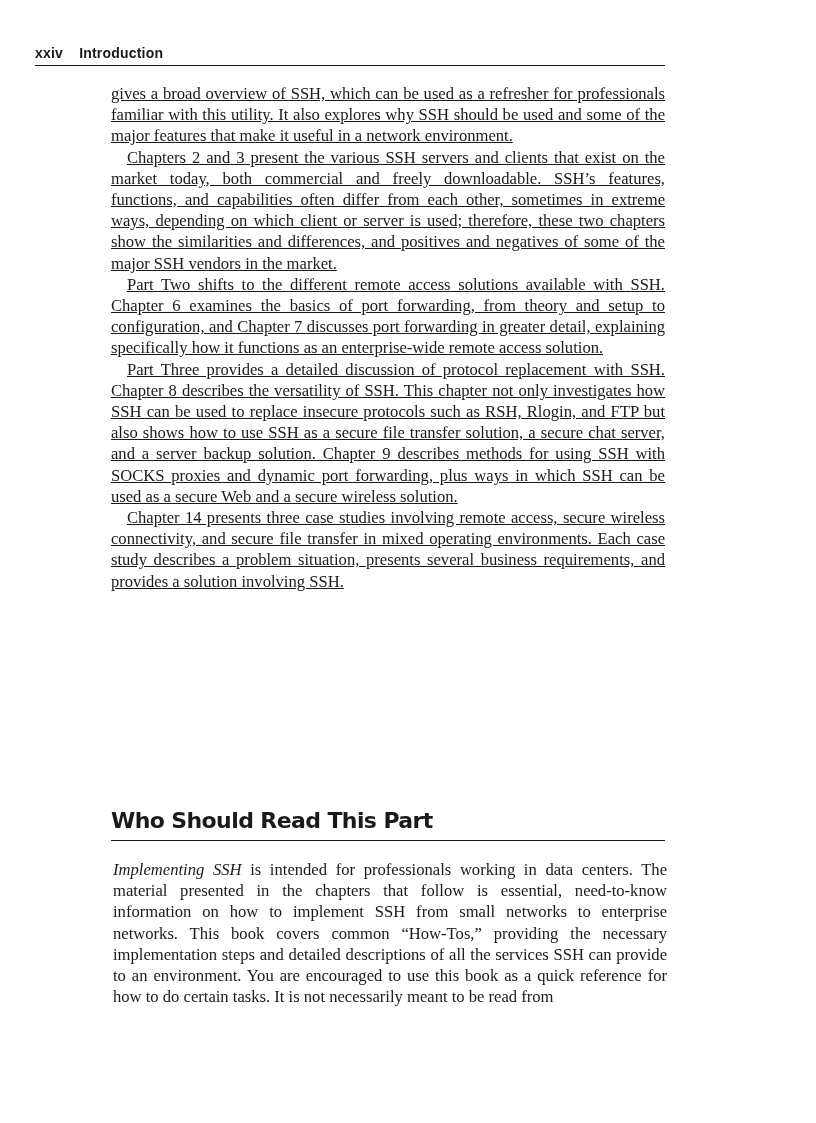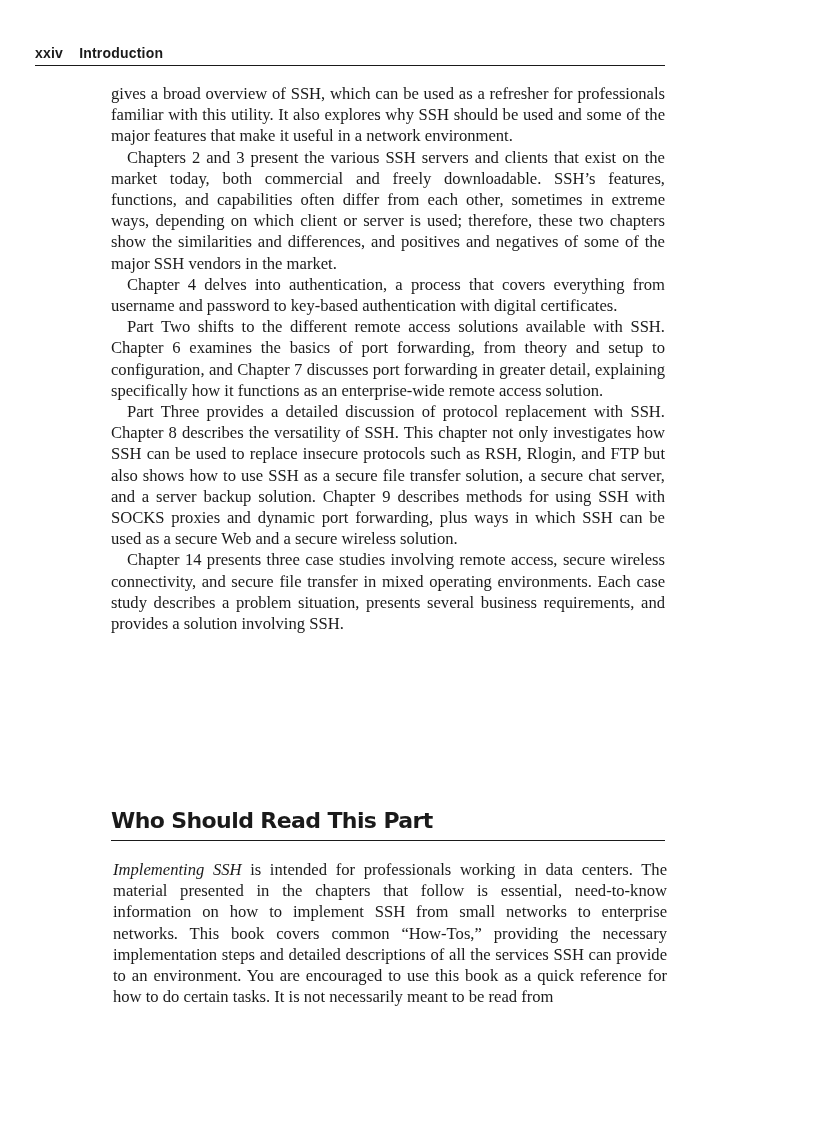--- a/index.html
+++ b/index.html
@@ -37,20 +37,21 @@
       top: 83px;
       width: 554px;
       font-family: "Liberation Serif", serif;
       font-size: 16.6px;
       line-height: 21.2px;
       text-align: justify;
       hyphens: manual;
     }
     .body-column p {
       margin: 0;
+      text-decoration: underline;
     }
     .body-column p.indent {
       text-indent: 16px;
     }
     .section-heading {
       position: absolute;
       left: 111px;
       top: 804px;
       width: 554px;
       height: 36px;
@@ -79,21 +80,20 @@
 <body>
 
 <header class="running-head">
   <span class="folio">xxiv</span>
   <span>Introduction</span>
 </header>
 
 <main class="body-column">
   <p>gives a broad overview of SSH, which can be used as a refresher for profes­sionals familiar with this utility. It also explores why SSH should be used and some of the major features that make it useful in a network environment.</p>
   <p class="indent">Chapters 2 and 3 present the various SSH servers and clients that exist on the market today, both commercial and freely downloadable. SSH’s features, functions, and capabilities often differ from each other, sometimes in extreme ways, depending on which client or server is used; therefore, these two chap­ters show the similarities and differences, and positives and negatives of some of the major SSH vendors in the market.</p>
-  <p class="indent">Chapter 4 delves into authentication, a process that covers everything from username and password to key-based authentication with digital certificates.</p>
   <p class="indent">Part Two shifts to the different remote access solutions available with SSH. Chapter 6 examines the basics of port forwarding, from theory and setup to configuration, and Chapter 7 discusses port forwarding in greater detail, explaining specifically how it functions as an enterprise-wide remote access solution.</p>
   <p class="indent">Part Three provides a detailed discussion of protocol replacement with SSH. Chapter 8 describes the versatility of SSH. This chapter not only investigates how SSH can be used to replace insecure protocols such as RSH, Rlogin, and FTP but also shows how to use SSH as a secure file transfer solution, a secure chat server, and a server backup solution. Chapter 9 describes methods for using SSH with SOCKS proxies and dynamic port forwarding, plus ways in which SSH can be used as a secure Web and a secure wireless solution.</p>
   <p class="indent">Chapter 14 presents three case studies involving remote access, secure wire­less connectivity, and secure file transfer in mixed operating environments. Each case study describes a problem situation, presents several business requirements, and provides a solution involving SSH.</p>
 </main>
 
 <h2 class="section-heading">Who Should Read This Part</h2>
 
 <section class="section-body">
   <p><em>Implementing SSH</em><span> is intended for professionals working in data centers. The material presented in the chapters that follow is essential, need-to-know information on how to implement SSH from small networks to enterprise networks. This book covers common “How-Tos,” providing the necessary implementation steps and detailed descriptions of all the services SSH can provide to an environment. You are encouraged to use this book as a quick ref­erence for how to do certain tasks. It is not necessarily meant to be read from</span></p>
 </section>

